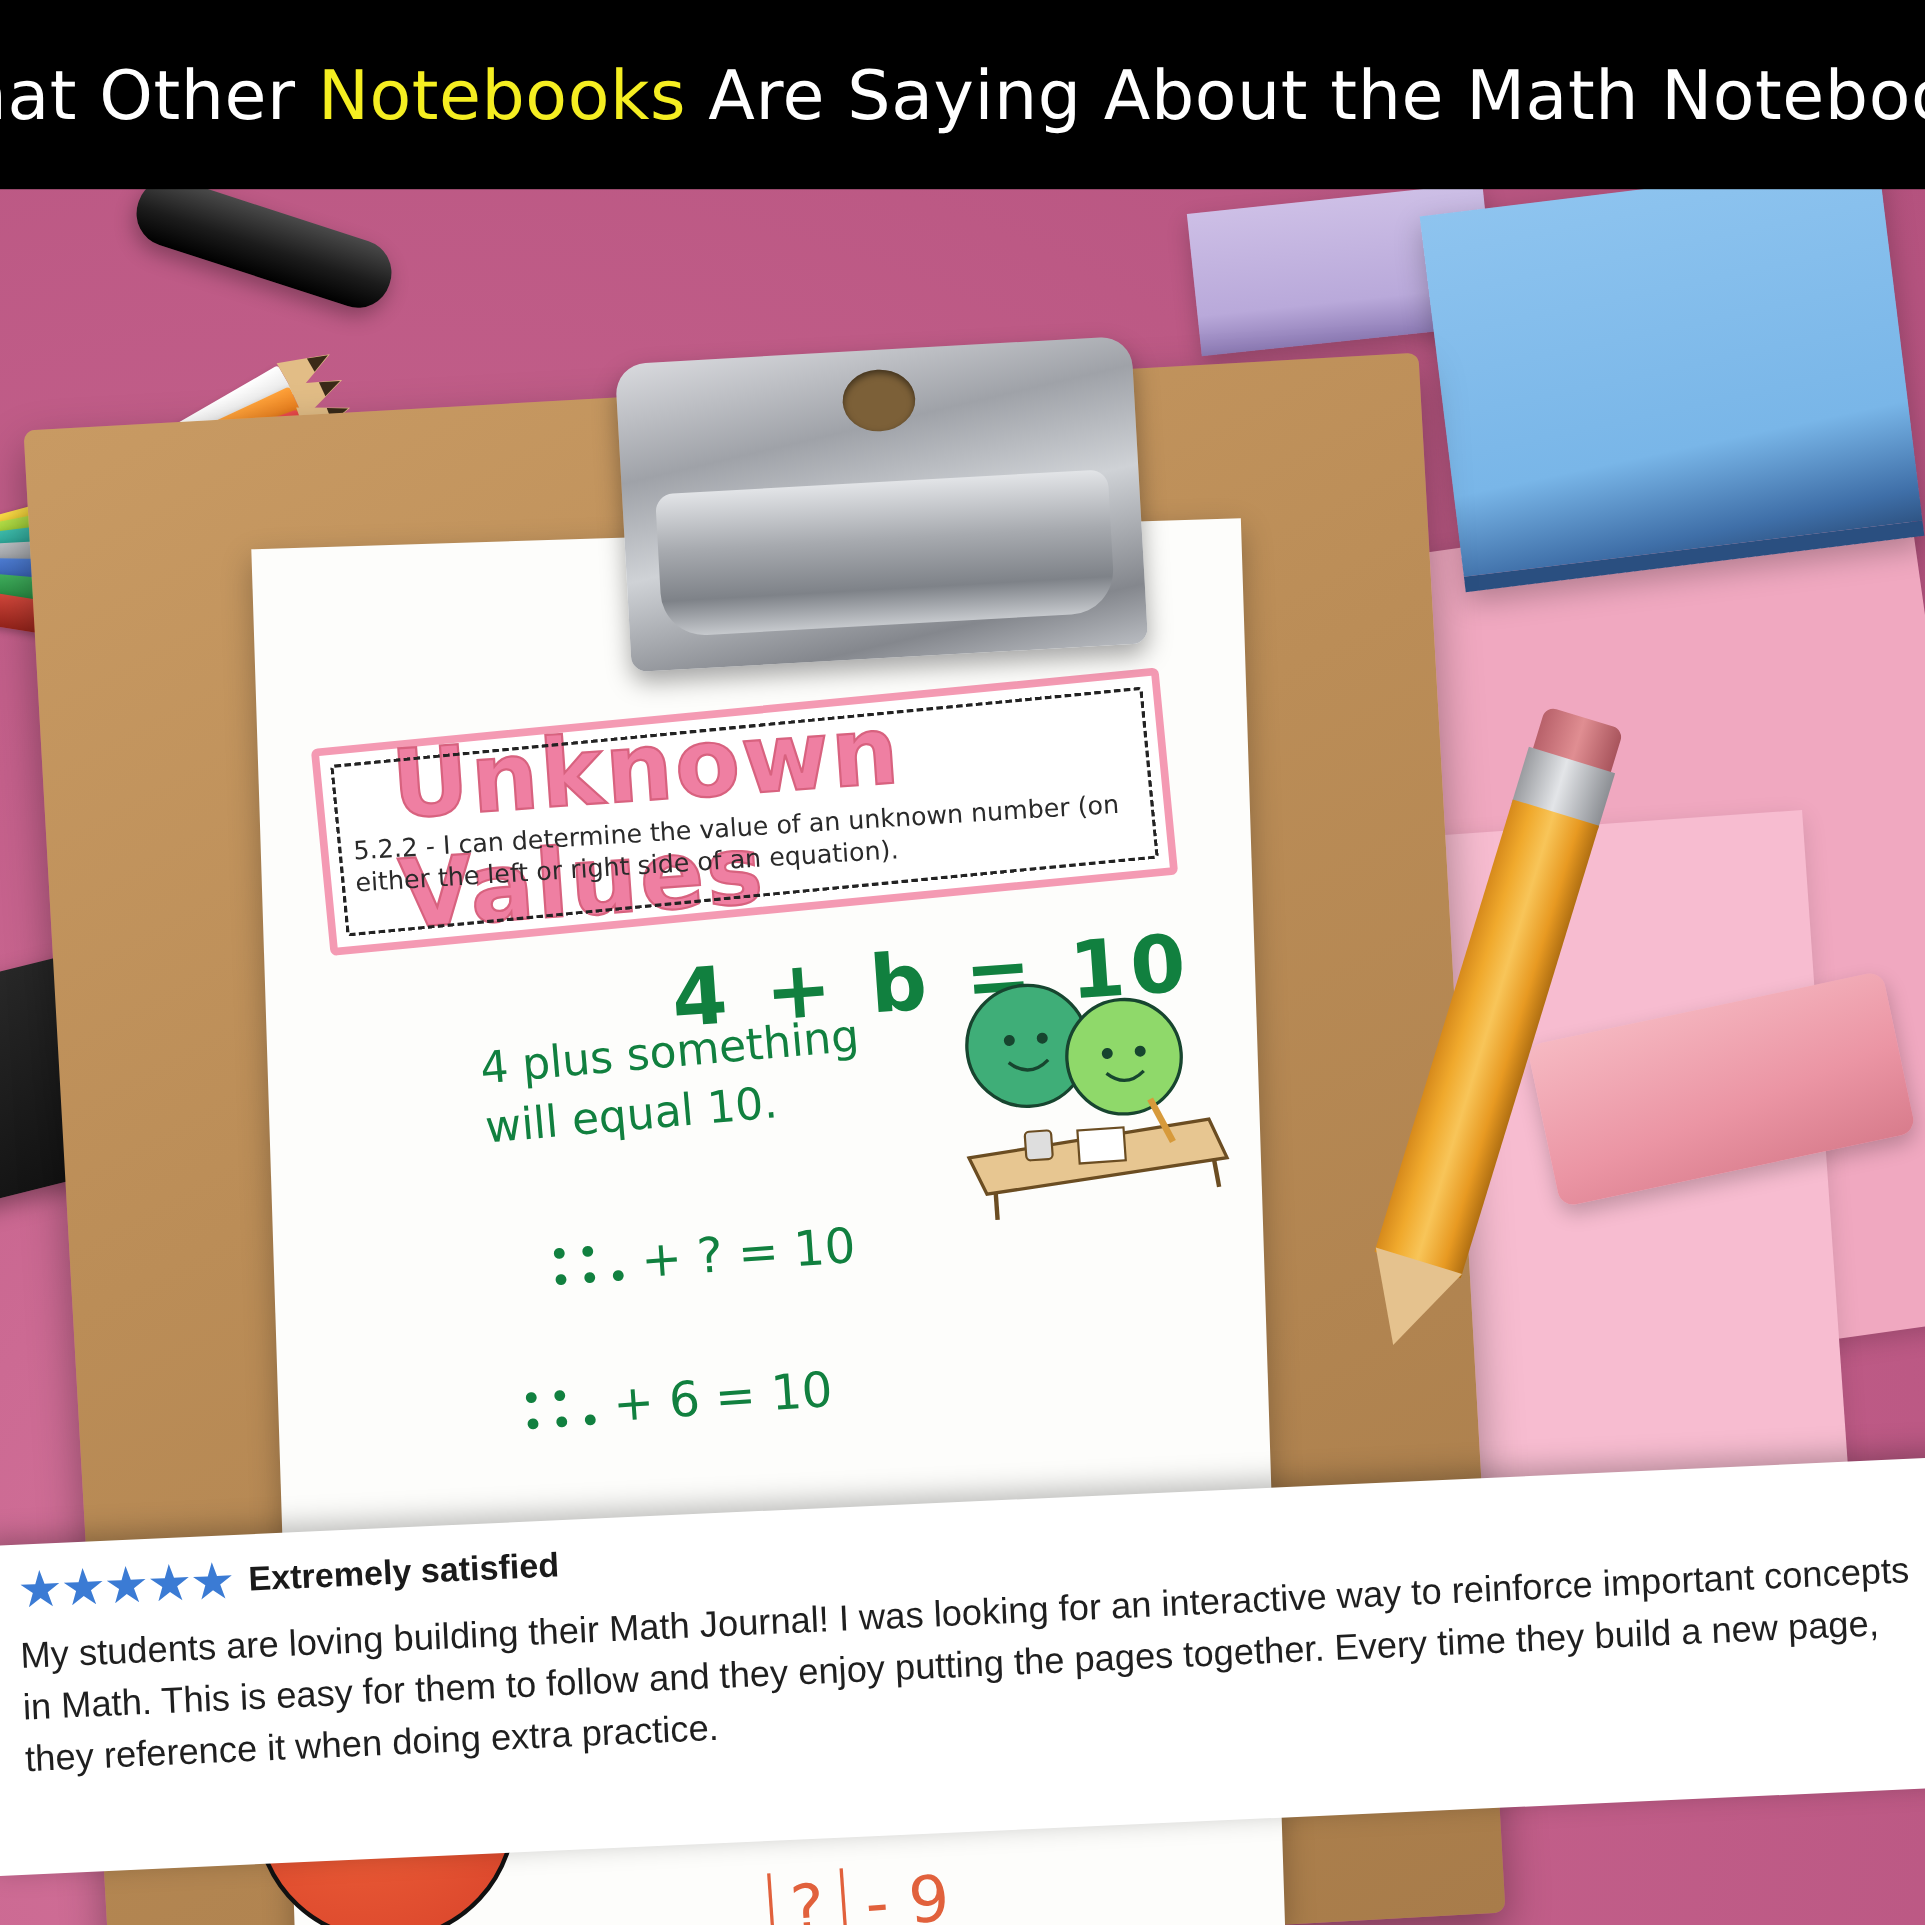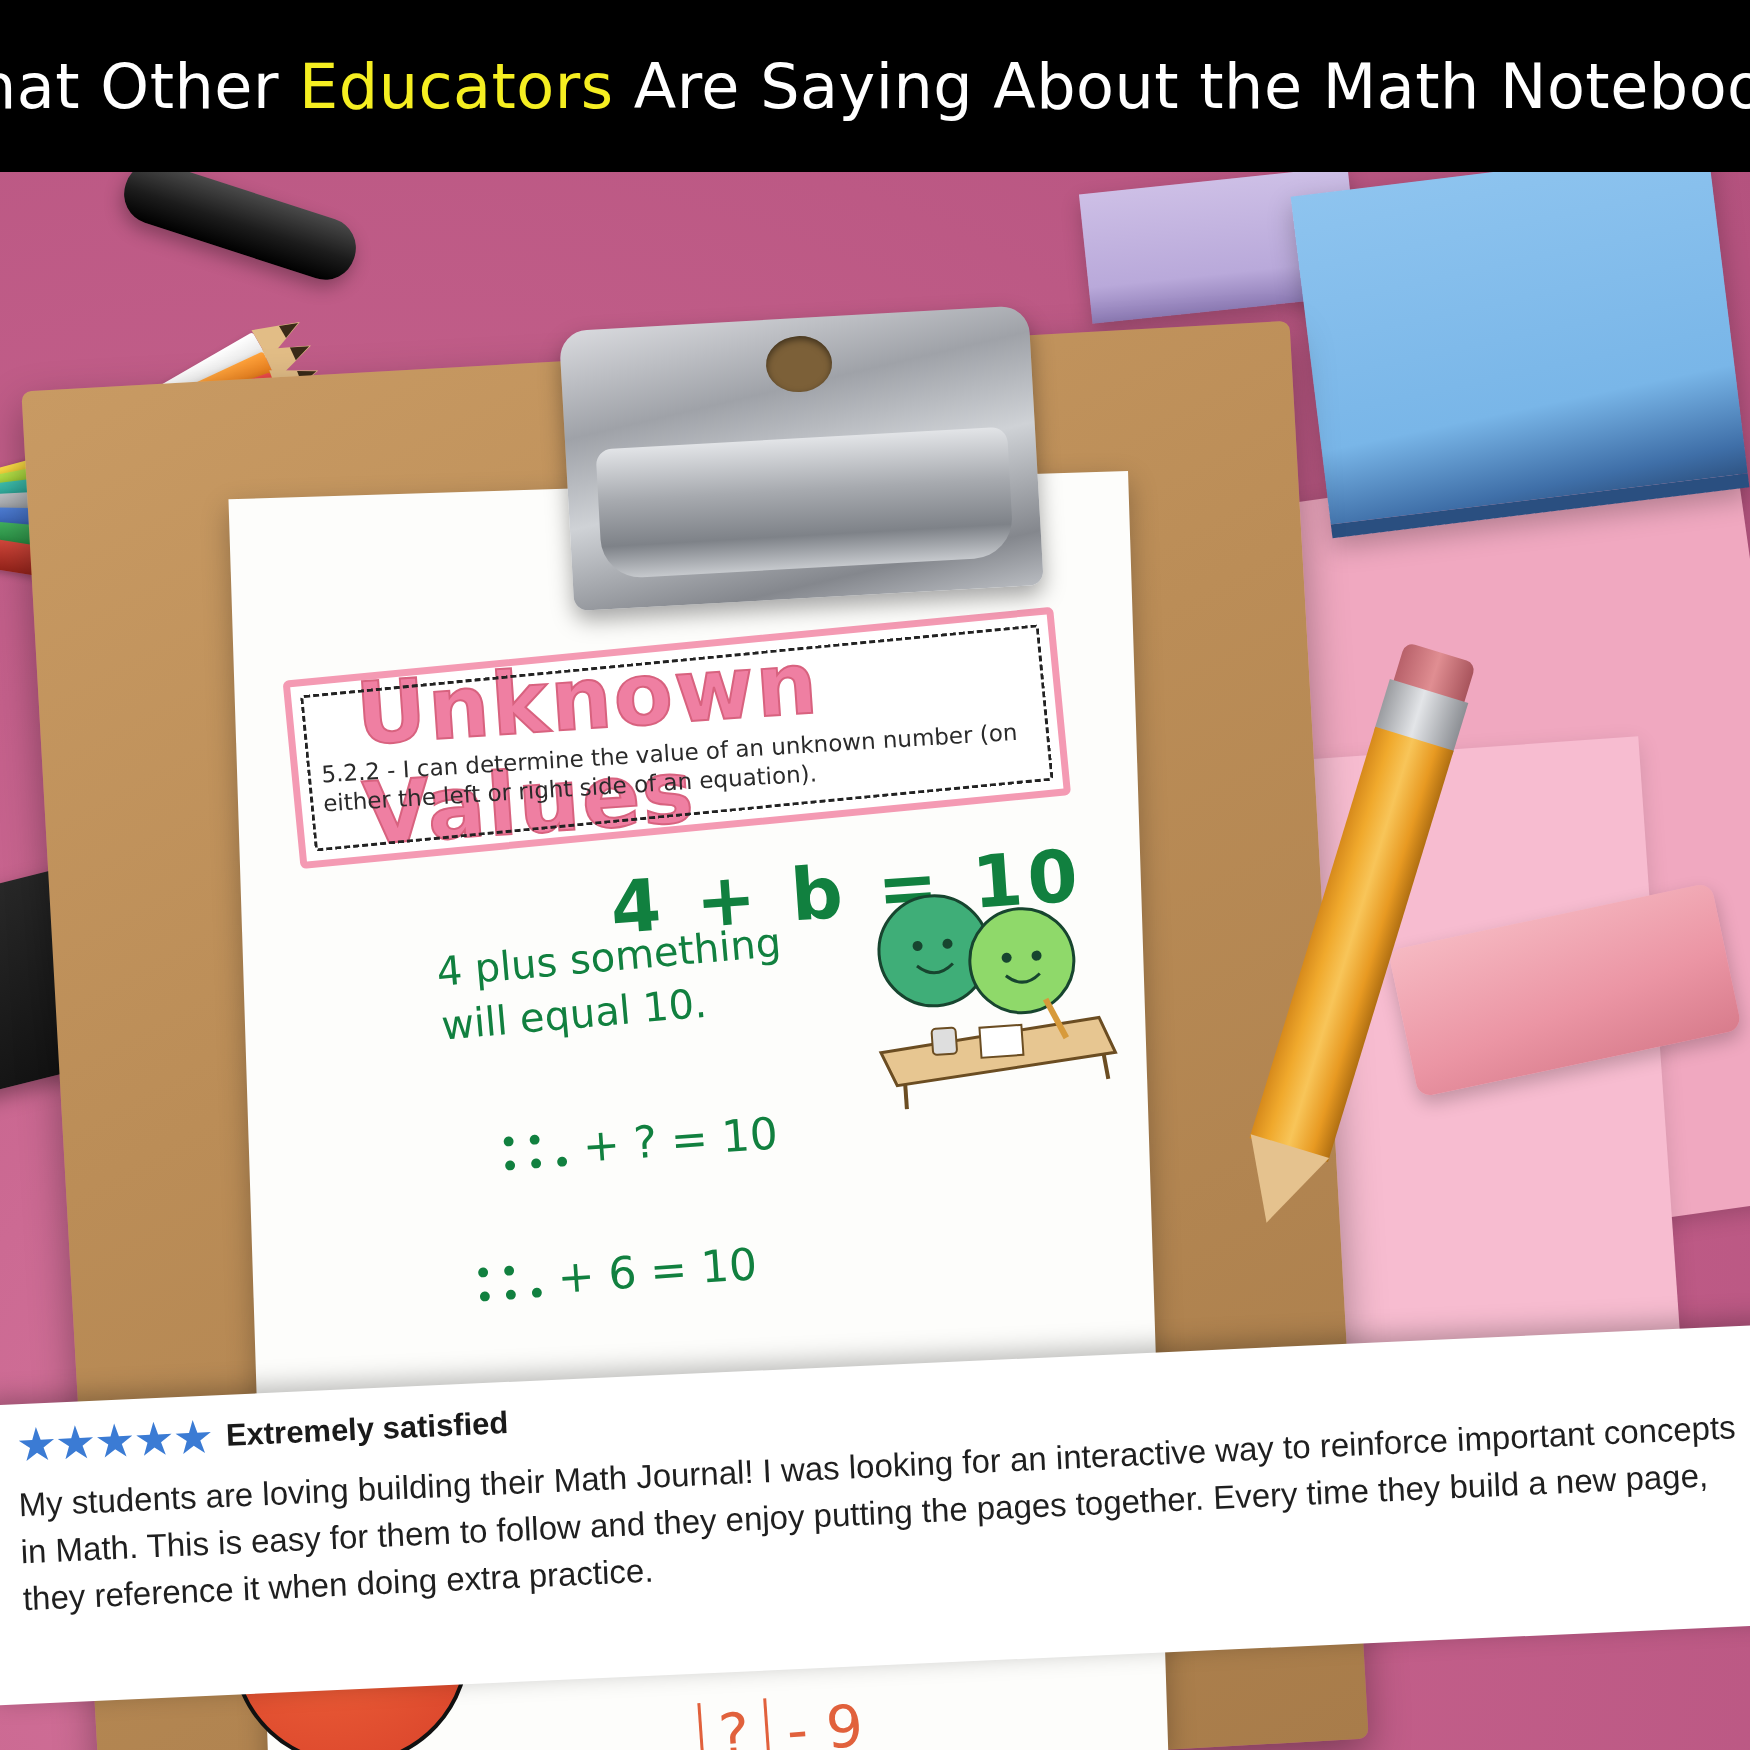--- a/index.html
+++ b/index.html
@@ -395,21 +395,21 @@
     line-height: 1.42;
     color: #1f1f1f;
   }
 </style>
 </head>
 <body>
 
 <div id="stage">
 
   <div id="banner">
-    <div id="banner-title"><span>What Other </span><span class="hl">Educators</span><span> Are Saying About the Math Notebooks</span></div>
+    <div id="banner-title"><span>What Other </span><span class="hl">Notebooks</span><span> Are Saying About the Math Notebooks</span></div>
   </div>
 
   <div class="desk">
 
     <div class="desk-pink-sheet"></div>
     <div class="desk-pink-sheet2"></div>
 
     <div class="pad-purple"></div>
     <div class="pad-blue"></div>
     <div class="marker"></div>

